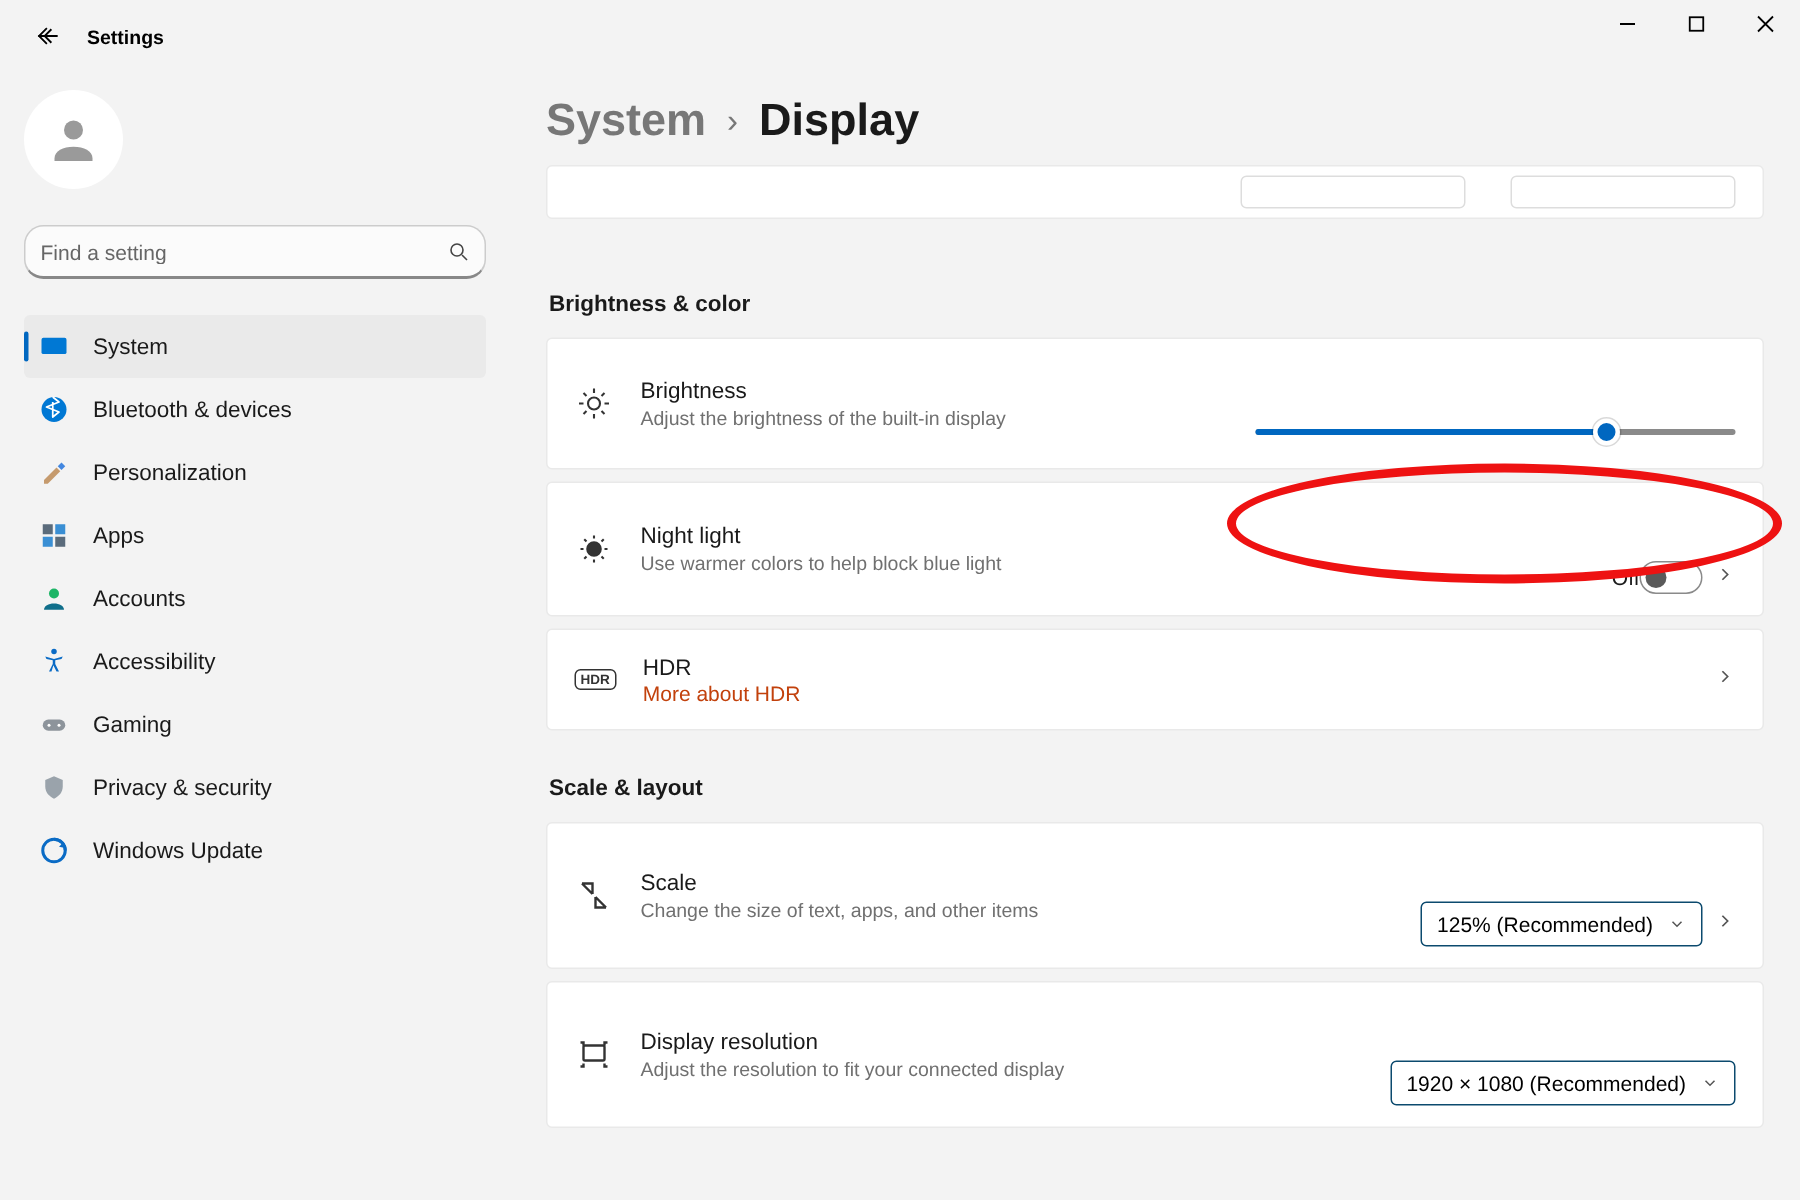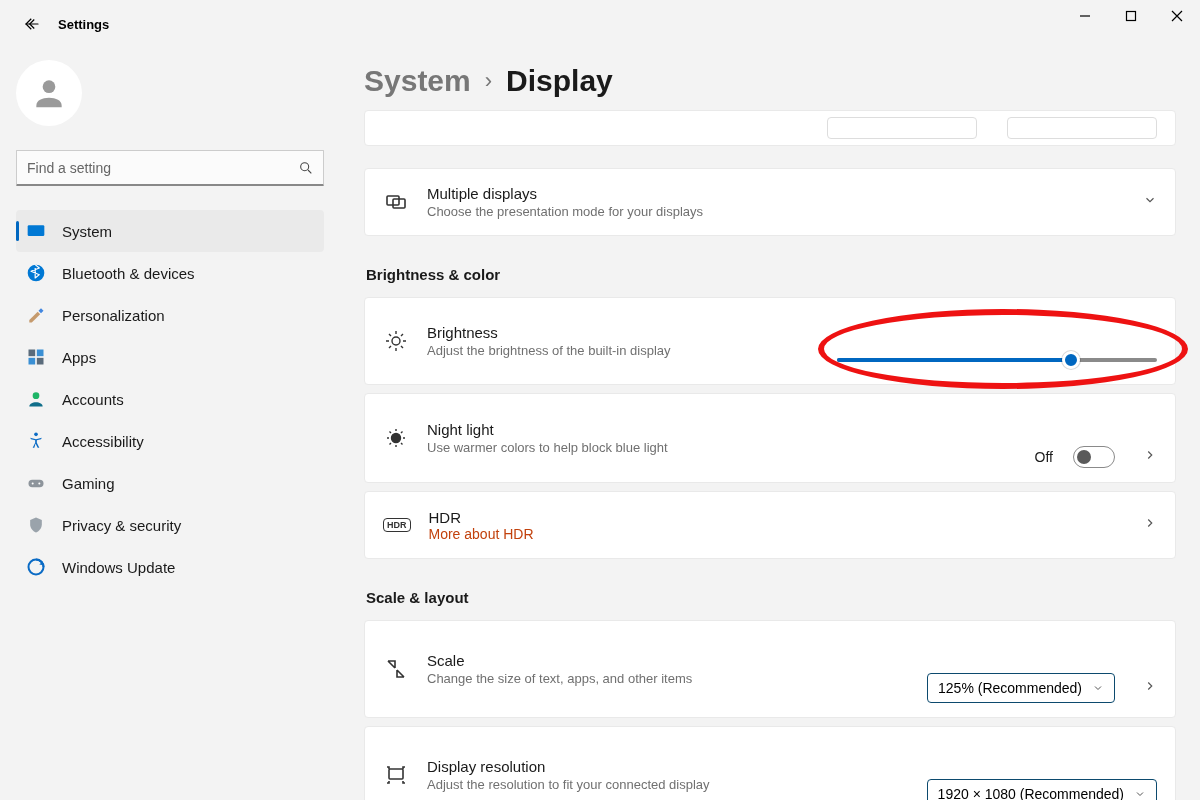--- a/index.html
+++ b/index.html
@@ -17,21 +17,21 @@
   
   .layout { display: flex; height: calc(800px - 48px); }
   .sidebar { width: 340px; padding: 12px 16px 0 16px; }
   .main    { flex: 1; padding: 0 24px 0 24px; overflow: hidden; }
 
   
   .avatar { width: 66px; height: 66px; border-radius: 50%; background: #fff; display: flex; align-items: center; justify-content: center; margin-bottom: 24px; }
   .avatar svg { width: 38px; height: 38px; fill: #9a9a9a; }
 
   .search { position: relative; margin-bottom: 24px; }
-  .search input { width: 100%; height: 36px; border: 1px solid #ccc; border-bottom: 2px solid #888; border-radius: 1px; background: #fbfbfb; padding: 0 36px 0 10px; font-size: 14px; color: #444; }
+  .search input { width: 100%; height: 36px; border: 1px solid #ccc; border-bottom: 2px solid #888; border-radius: 13px; background: #fbfbfb; padding: 0 36px 0 10px; font-size: 14px; color: #444; }
   .search input::placeholder { color: #666; }
   .search .search-ico { position: absolute; right: 10px; top: 50%; transform: translateY(-50%); width: 16px; height: 16px; stroke: #444; fill: none; }
 
   .nav { list-style: none; }
   .nav-item { display: flex; align-items: center; height: 42px; padding: 0 10px; border-radius: 4px; cursor: pointer; position: relative; font-size: 15px; color: #1a1a1a; }
   .nav-item.active { background: #eaeaea; }
   .nav-item.active::before { content: ""; position: absolute; left: 0; top: 11px; bottom: 11px; width: 3px; background: #0067c0; border-radius: 2px; }
   .nav-ico { width: 20px; height: 20px; margin-right: 16px; display: flex; align-items: center; justify-content: center; }
   .nav-ico svg { width: 20px; height: 20px; }
 
@@ -44,21 +44,21 @@
   .sections { display: flex; flex-direction: column; gap: 4px; }
 
   .card { background: #fff; border: 1px solid #e9e9e9; border-radius: 4px; display: flex; align-items: center; padding: 14px 18px; gap: 18px; min-height: 68px; }
   .card + .card { margin-top: 4px; }
   .card-ico { width: 26px; height: 26px; display: flex; align-items: center; justify-content: center; flex-shrink: 0; color: #333; }
   .card-ico svg { width: 24px; height: 24px; stroke: #333; fill: none; }
   .card-txt { flex: 1; }
   .card-title { font-size: 15px; color: #1a1a1a; }
   .card-sub   { font-size: 13px; color: #707070; margin-top: 2px; }
   .card-link  { color: #c2410c; font-size: 14px; }
-  .card-ctrl  { display: flex; align-items: center; gap: 20px; margin-top: 38px; }
+  .card-ctrl  { display: flex; align-items: center; gap: 0; margin-top: 38px; }
 
   .chev { margin-left: 8px; }
   .chev svg { width: 14px; height: 14px; stroke: #555; fill: none; }
 
   .section-title { font-size: 15px; font-weight: 600; color: #1a1a1a; margin: 26px 0 10px 2px; }
 
   
   .slider { position: relative; width: 320px; height: 20px; display: flex; align-items: center; }
   .slider .track { position: absolute; left: 0; right: 0; height: 4px; background: #8a8a8a; border-radius: 2px; }
   .slider .fill  { position: absolute; left: 0; height: 4px; background: #0067c0; border-radius: 2px; }
@@ -225,35 +225,20 @@
 
     <div class="sections">
 
       <div class="stub-card">
         <div class="stub-pill"></div>
         <div class="stub-pill"></div>
       </div>
 
       <div style="height:14px"></div>
 
-      <div class="card">
-        <span class="card-ico">
-          <svg viewBox="0 0 24 24" stroke-width="1.6">
-              <rect x="3" y="6" width="12" height="9" rx="1"></rect>
-              <rect x="9" y="9" width="12" height="9" rx="1"></rect>
-            </svg>
-        </span>
-        <div class="card-txt">
-          <div class="card-title">Multiple displays</div>
-          <div class="card-sub">Choose the presentation mode for your displays</div>
-        </div>
-        <span class="chev"><svg viewBox="0 0 24 24" stroke-width="2">
-              <path d="M6 9l6 6 6-6"></path>
-            </svg></span>
-      </div>
 
       <div class="section-title">Brightness &amp; color</div>
 
       <div class="card" style="position:relative;">
         <span class="card-ico">
           <svg viewBox="0 0 24 24" stroke-width="1.4">
               <circle cx="12" cy="12" r="4"></circle>
               <path d="M12 2v3M12 19v3M2 12h3M19 12h3M5 5l2 2M17 17l2 2M19 5l-2 2M7 17l-2 2"></path>
             </svg>
         </span>

